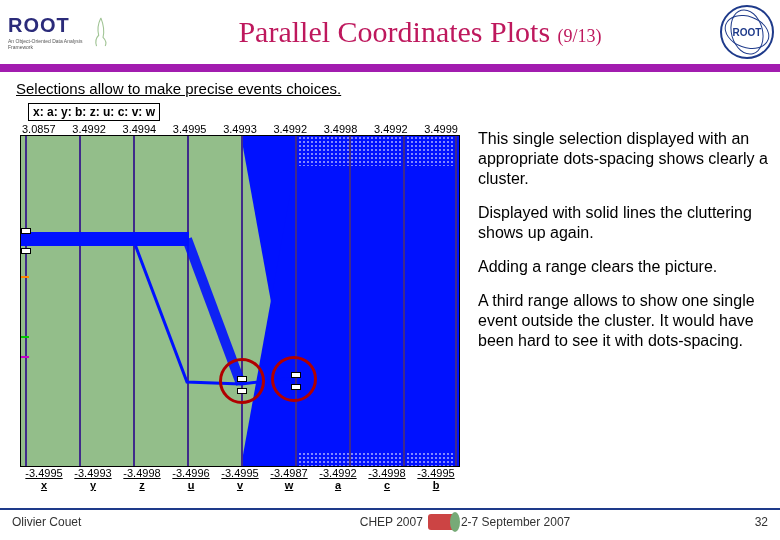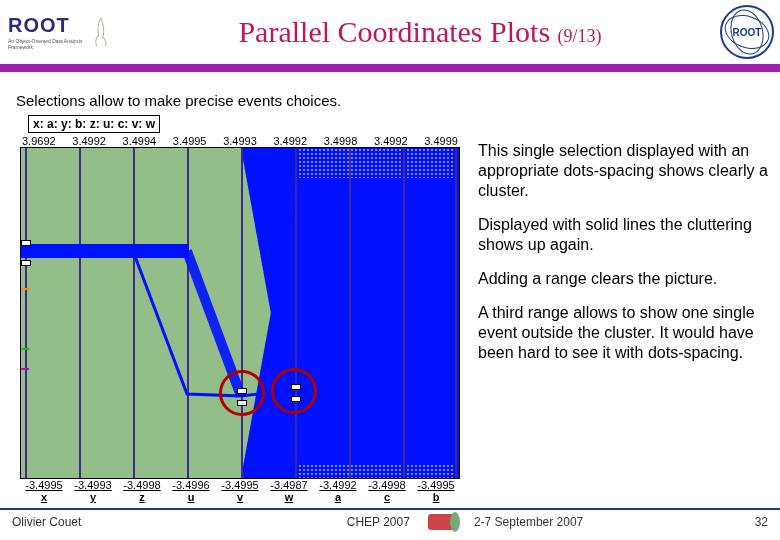--- a/index.html
+++ b/index.html
@@ -8,39 +8,39 @@
   .root-logo { width: 120px; display: flex; align-items: center; padding: 4px 8px; }
   .root-mark { font-weight: bold; font-size: 20px; color: #2b2b7a; letter-spacing: 1px; }
   .root-sub { font-size: 5px; color: #555; line-height: 1.1; margin-top: 2px; }
   .root-graphic { width: 28px; height: 38px; margin-left: 4px; opacity: .7; }
   .title { flex: 1; text-align: center; font-family: Garamond, Georgia, serif; font-size: 30px; color: #be185d; }
   .title .counter { font-size: 18px; }
   .cern { width: 54px; height: 54px; border: 2px solid #1e3a8a; border-radius: 50%; margin-right: 6px; display: flex; align-items: center; justify-content: center; font-size: 10px; color: #1e3a8a; font-weight: bold; position: relative; }
   .cern::before, .cern::after { content:""; position:absolute; border:1px solid #1e3a8a; border-radius:50%; }
   .cern::before { width:44px; height:30px; transform: rotate(20deg); }
   .cern::after  { width:30px; height:44px; transform: rotate(-15deg); }
-  .subtitle { font-size: 15px; padding: 20px 16px 4px; }
+  .subtitle { font-size: 15px; padding: 8px 16px 4px; text-decoration: underline; }
   .axis-expr { margin: 2px 0 2px 28px; border: 1px solid #000; display: inline-block; padding: 1px 4px; background: #fff; font-weight: bold; font-size: 12px; }
   .content { display: flex; padding: 0 8px 0 20px; }
   .chart-col { width: 440px; }
   .topticks, .botticks { display: flex; justify-content: space-between; font-size: 11px; padding: 0 2px; }
   .botticks .cell { text-align: center; width: 44px; text-decoration: underline; }
   .botticks .cell .lab { font-weight: bold; }
   .plot { position: relative; height: 332px; background: #93be8a; border: 1px solid #000; overflow: hidden; }
   .axis-line { position:absolute; top:0; bottom:0; width:2px; background:#402b8a; }
   .bluefill { position:absolute; background:#0011ff; }
   .selband { position:absolute; background:#0011ff; }
   .whitedots { position:absolute; background: radial-gradient(#fff 1px, transparent 1px); background-size: 4px 4px; opacity:.5; }
   .circle { position:absolute; width:46px; height:46px; border:3px solid #b00000; border-radius:50%; }
   .range-marker { position:absolute; width:10px; height:6px; border:1px solid #000; background:#fff; }
   .text-col { flex:1; padding: 6px 4px 0 18px; font-size: 16px; }
   .text-col p { margin-bottom: 14px; line-height: 1.25; }
   .footer { position:absolute; bottom:6px; left:0; right:0; display:flex; align-items:center; font-size:12px; color:#333; padding: 0 12px; border-top: 2px solid #1e3a8a; height: 26px; }
   .footer .auth { flex: 0 0 190px; }
-  .footer .conf { display:flex; align-items:center; gap:18px; flex:1; justify-content:center; }
+  .footer .conf { display:flex; align-items:center; gap:5px; flex:1; justify-content:center; }
   .footer .pg { flex: 0 0 40px; text-align:right; }
   .chep-logo { width:28px; height:16px; background:linear-gradient(#c44,#c44); border-radius:3px; position:relative; }
   .chep-logo::after { content:""; position:absolute; right:-4px; top:-2px; width:10px; height:20px; background:#7a7; border-radius:50%; }
 </style>
 </head>
 <body>
 
 
 
 <div class="header">
@@ -61,21 +61,21 @@
       <span>ROOT</span>
     </div>
 </div>
 
 <div class="subtitle">Selections allow to make precise events choices.</div>
 <div class="axis-expr">x: a: y: b: z: u: c: v: w</div>
 
 <div class="content">
   <div class="chart-col">
     <div class="topticks">
-      <span>3.9692</span>
+      <span>3.0857</span>
       <span>3.4992</span>
       <span>3.4994</span>
       <span>3.4995</span>
       <span>3.4993</span>
       <span>3.4992</span>
       <span>3.4998</span>
       <span>3.4992</span>
       <span>3.4999</span>
     </div>
 

